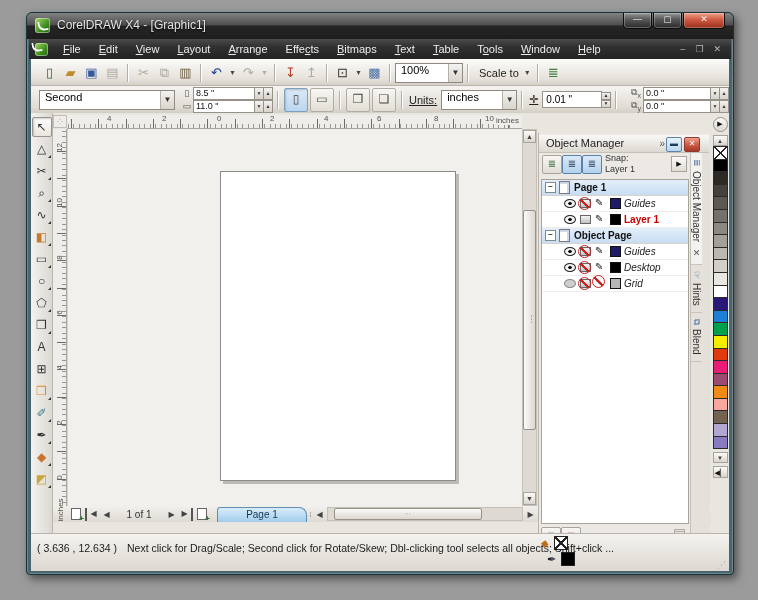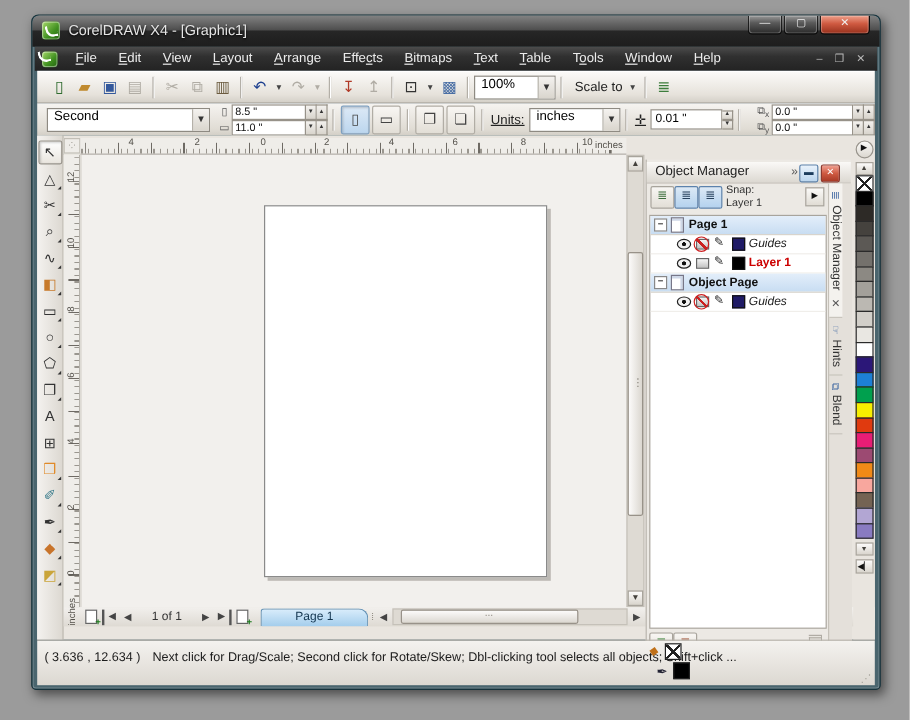--- a/index.html
+++ b/index.html
@@ -438,20 +438,34 @@
               <span class="ic-page"></span>
               <span>Object Page</span>
             </div>
             <div class="trow lay">
               <span class="ic ic-eye"></span>
               <span class="ic ic-print off-slash"></span>
               <span class="ic ic-pencil"></span>
               <span class="sw" style="background: rgb(31, 26, 102);"></span>
               <span class="tlabel italic">Guides</span>
             </div>
+            <div class="trow lay">
+              <span class="ic ic-eye"></span>
+              <span class="ic ic-print off-slash"></span>
+              <span class="ic ic-pencil"></span>
+              <span class="sw" style="background: rgb(0, 0, 0);"></span>
+              <span class="tlabel italic">Desktop</span>
+            </div>
+            <div class="trow lay">
+              <span class="ic ic-eye closed"></span>
+              <span class="ic ic-print off-slash"></span>
+              <span class="ic ic-pencil off off-slash"></span>
+              <span class="sw" style="background: rgb(181, 181, 181);"></span>
+              <span class="tlabel italic">Grid</span>
+            </div>
           </div>
         <div id="dk-bottom">
           <span class="lyrbtn" style="left:0;color:#2e7d2e;">≣</span>
           <span class="lyrbtn" style="left:20px;color:#9c4a2e;">≣</span>
           <span class="ic-trash"></span>
         </div>
         <div id="tabstrip">
             <div class="vtab active">
               <span class="vicon">≣</span>
               <span class="vlabel">Object Manager</span>

